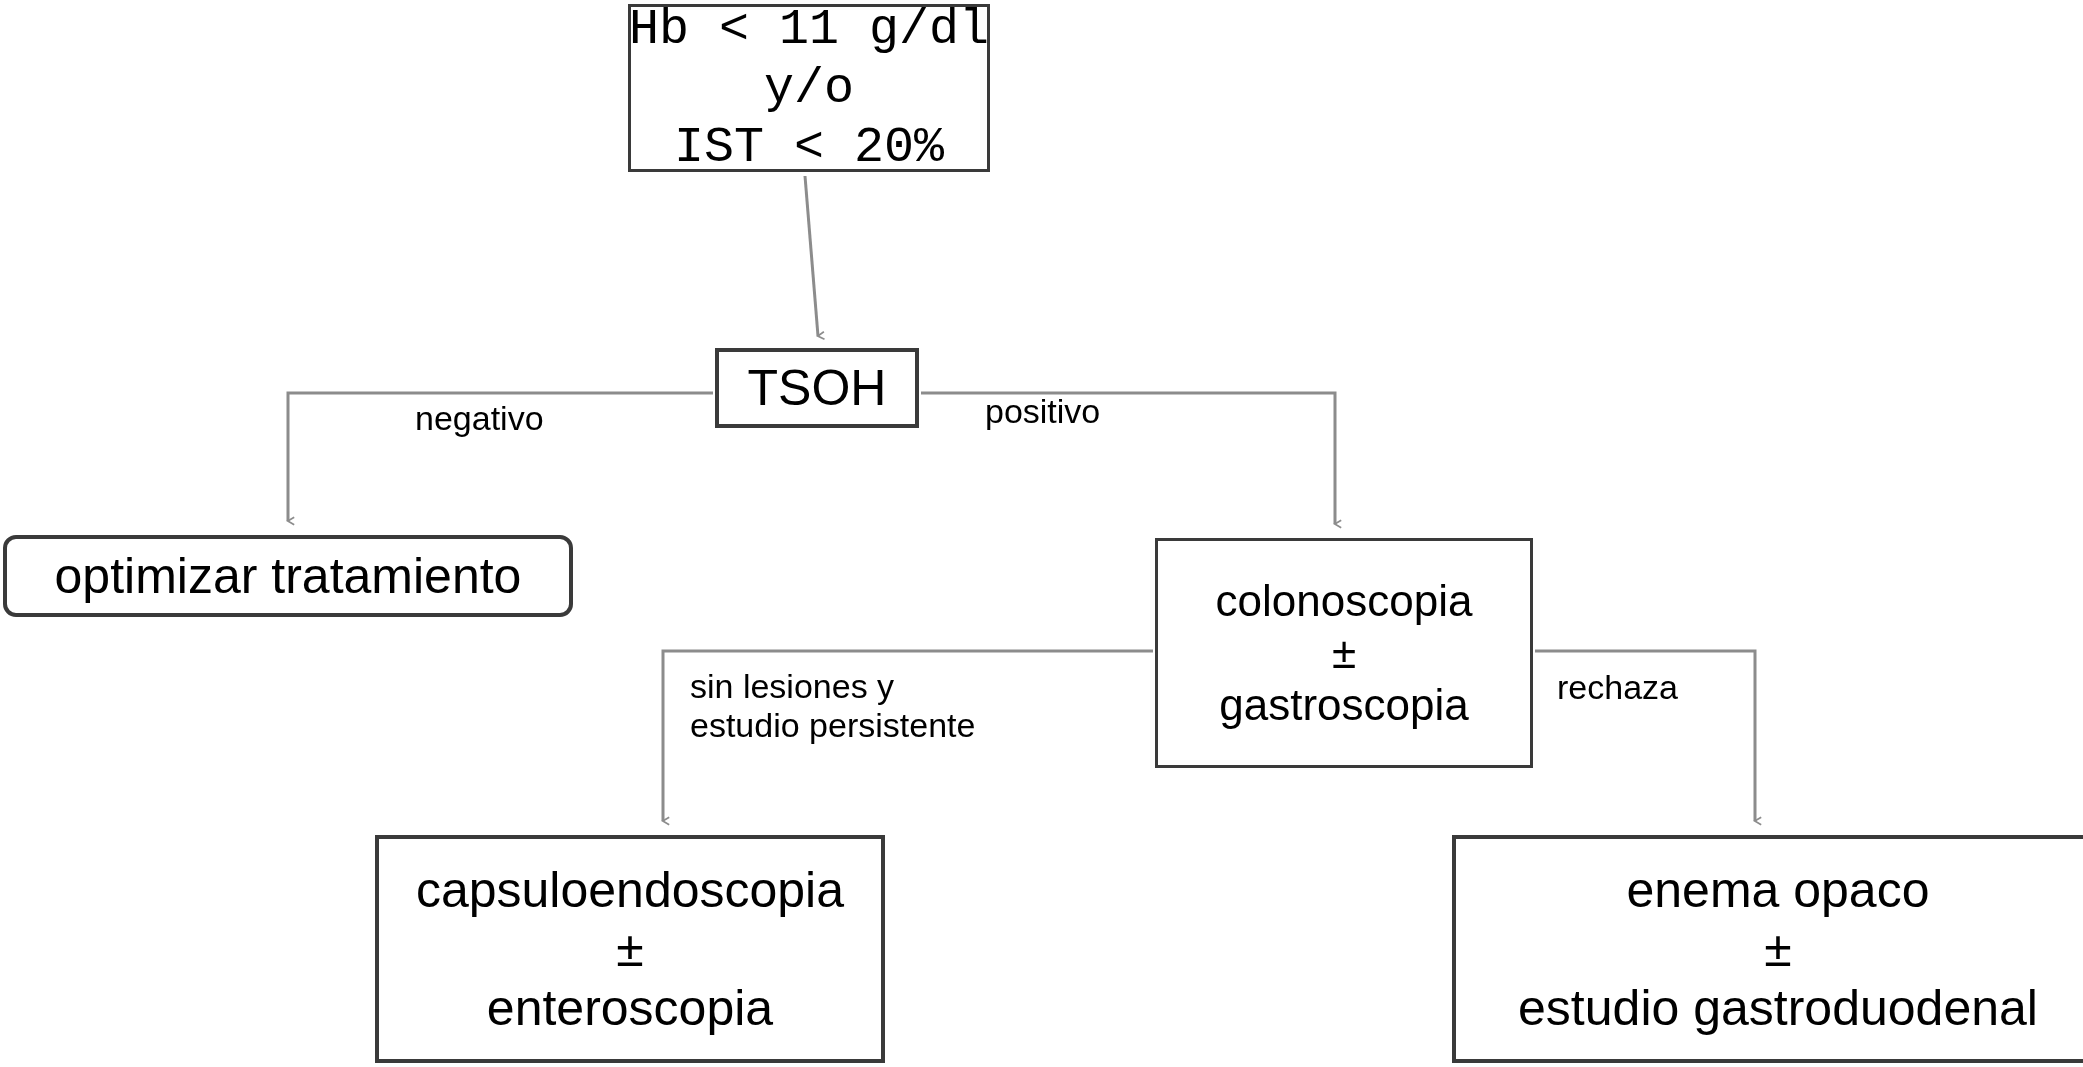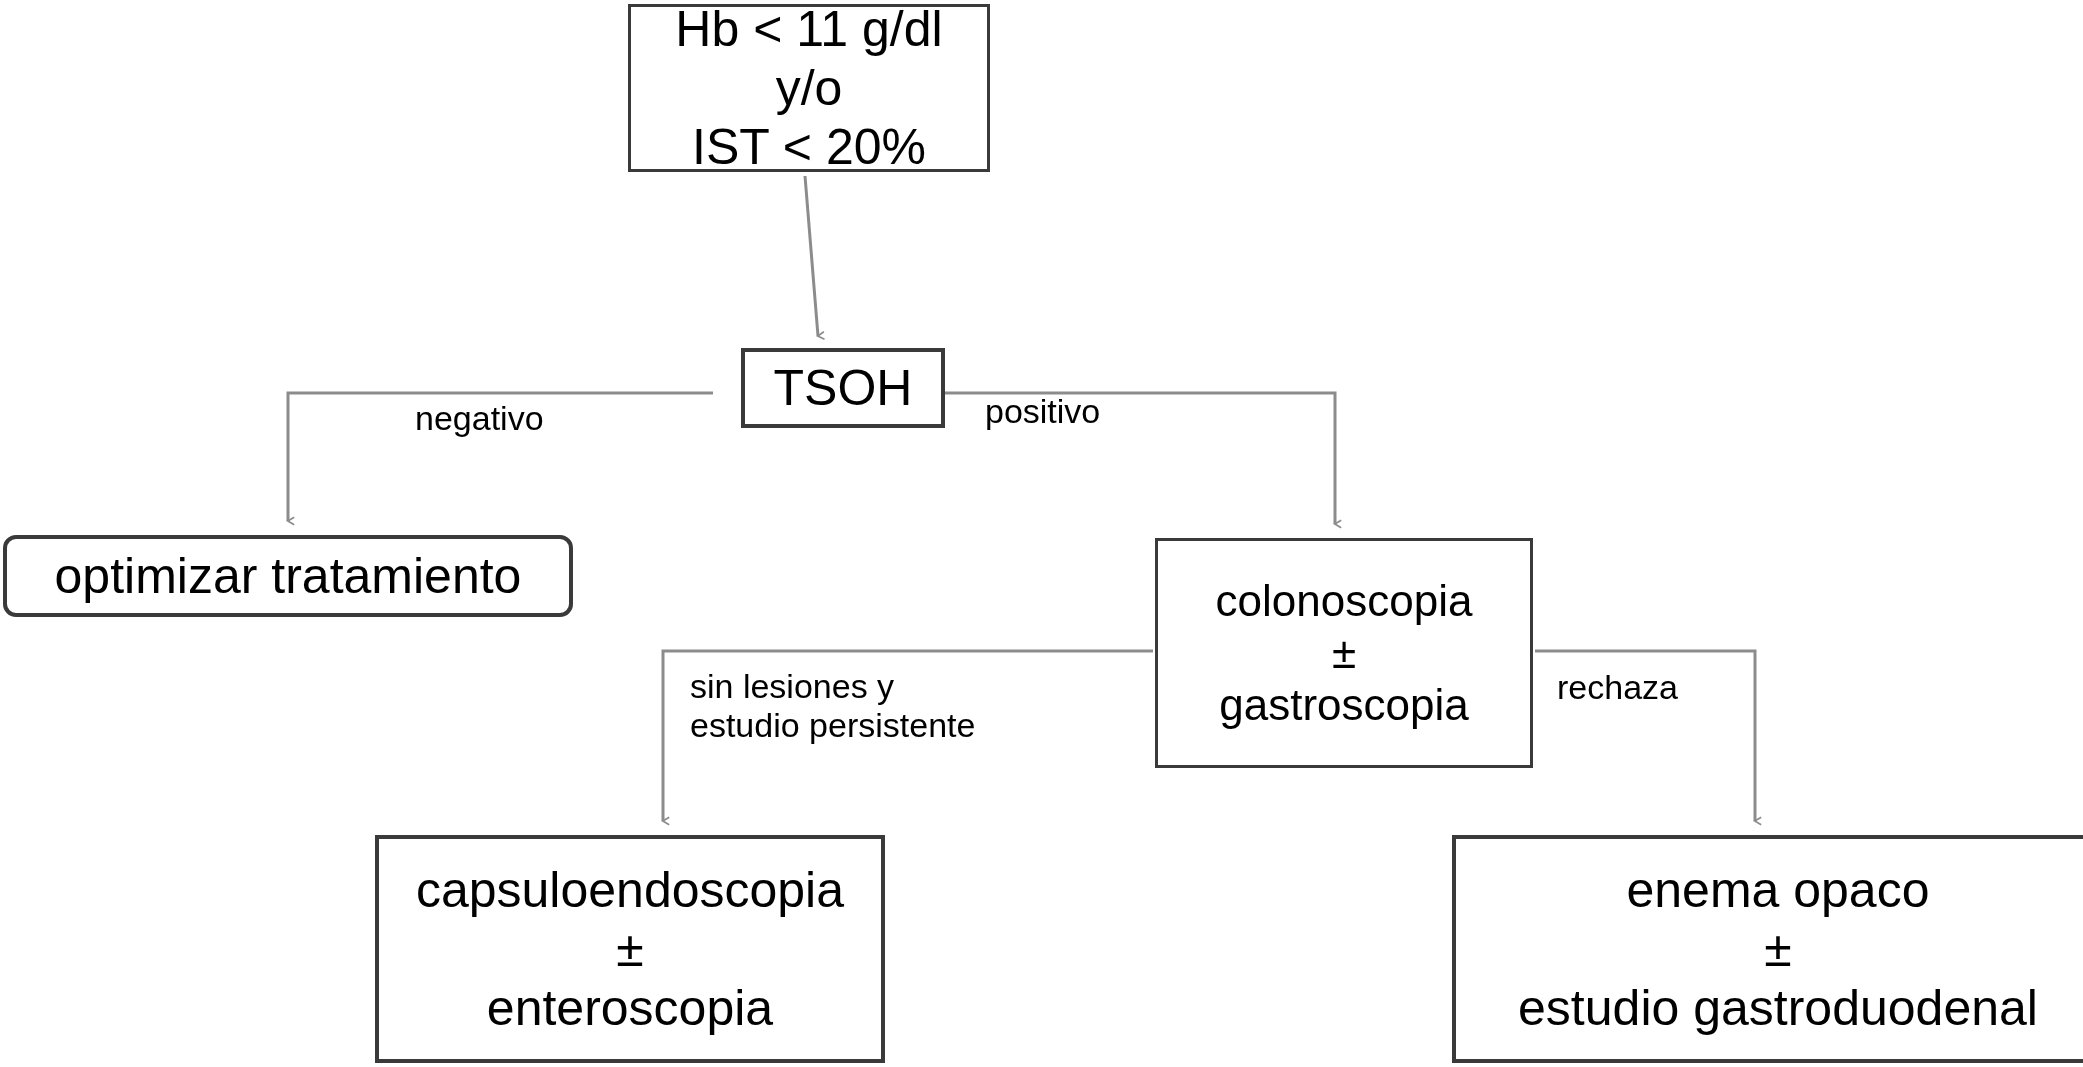--- a/index.html
+++ b/index.html
@@ -40,26 +40,26 @@
     color: #000000;
   }
   .node .line {
     display: block;
     white-space: nowrap;
   }
   
   #node-screening {
     left: 628px; top: 4px; width: 362px; height: 168px;
     font-size: 50px;
+    font-family: Liberation Mono, monospace;
   }
   #node-tsoh {
     left: 715px; top: 348px; width: 204px; height: 80px;
     font-size: 50px;
     border-width: 4px;
-    margin-left: 26px;
   }
   #node-optimizar {
     left: 3px; top: 535px; width: 570px; height: 82px;
     font-size: 50px;
     border-width: 4px;
     border-radius: 13px;
   }
   #node-colono {
     left: 1155px; top: 538px; width: 378px; height: 230px;
     font-size: 44px;

